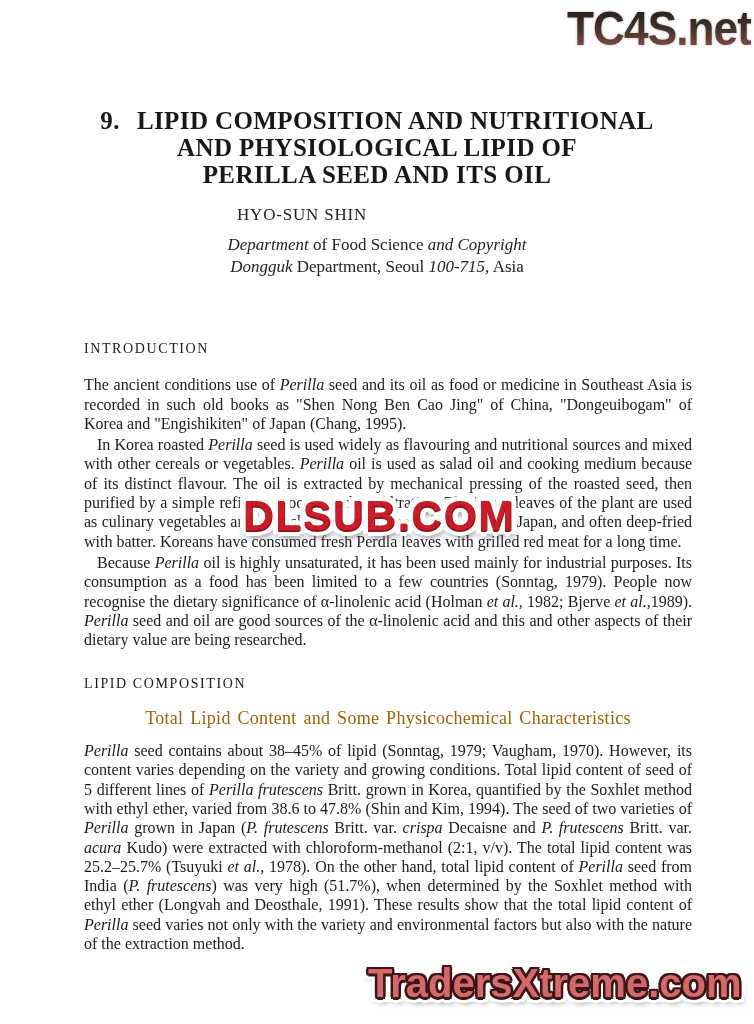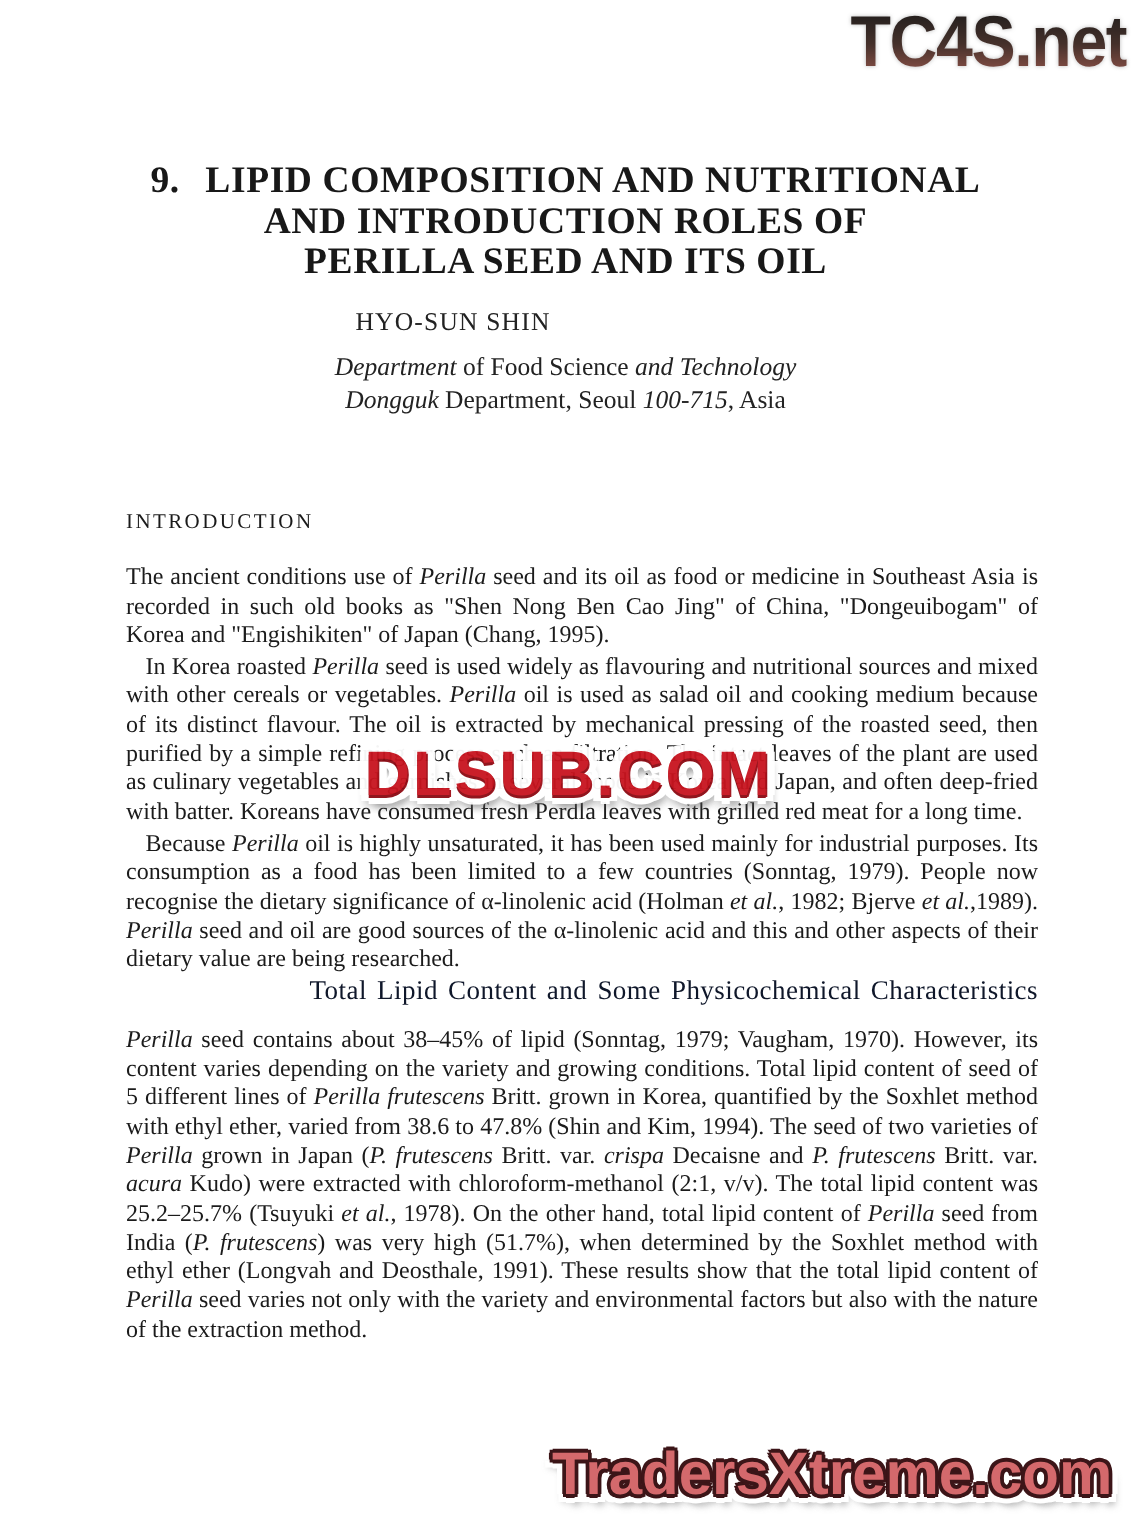--- a/index.html
+++ b/index.html
@@ -17,21 +17,21 @@
   .affil-block{position:absolute;top:234px;left:0;width:754px;text-align:center;
     font-size:17px;line-height:22px;color:#222;}
   .affil-block i{font-family:"Liberation Serif",serif;}
   
   .body-col{position:absolute;left:84px;top:329px;width:608px;
     font-size:16px;line-height:19.3px;text-align:justify;}
   .sec-heading{font-size:14px;font-weight:normal;letter-spacing:1.6px;
     margin:10px 0 17px 0;text-align:left;color:#1a1a1a;}
   .sec-heading.lipid{margin-top:25px;margin-bottom:15px;}
   .sub-heading{font-size:18px;font-weight:normal;letter-spacing:.3px;
-    margin:0 0 13px 0;text-align:right;word-spacing:2px;color:#0f172a;}
+    margin:0 0 13px 0;text-align:center;word-spacing:2px;color:#a16207;}
   .body-col p{margin:0 0 2px 0;}
   .body-col p.indent{text-indent:13px;}
   
   .wm{position:absolute;white-space:nowrap;font-family:"Liberation Sans",sans-serif;font-weight:bold;}
   .wm .stack{position:relative;display:inline-block;}
   .wm .layer{position:absolute;left:0;top:0;}
   .wm .base{position:relative;}
   
   .wm-tc4s{top:1px;right:3px;font-size:48px;letter-spacing:-1px;
     transform:scaleX(.92);transform-origin:100% 0;
@@ -63,36 +63,37 @@
 <body>
 
 <div class="page">
 
   <div class="wm wm-tc4s">TC4S.net</div>
 
   <div class="title-block">
     <div>
       <span class="chapter-num">9.</span><span>LIPID COMPOSITION AND NUTRITIONAL</span>
     </div>
-    <div>AND INTRODUCTION ROLES OF</div>
+    <div>AND PHYSIOLOGICAL LIPID OF</div>
     <div>PERILLA SEED AND ITS OIL</div>
   </div>
 
   <div class="author-line">HYO-SUN SHIN</div>
   <div class="affil-block">
-    <div><i>Department </i><span>of Food Science </span><i>and Technology</i></div>
+    <div><i>Department </i><span>of Food Science </span><i>and Copyright</i></div>
     <div><i>Dongguk </i><span>Department, Seoul </span><i>100-715</i><span>, Asia</span></div>
   </div>
 
   <div class="body-col">
     <h2 class="sec-heading">INTRODUCTION</h2>
     <p><span>The ancient conditions use of </span><i>Perilla</i><span> seed and its oil as food or medicine in Southeast Asia is recorded in such old books as "Shen Nong Ben Cao Jing" of China, "Dongeuibogam" of Korea and "Engishikiten" of Japan (Chang, 1995).</span></p>
     <p class="indent"><span>In Korea roasted </span><i>Perilla</i><span> seed is used widely as flavouring and nutritional sources and mixed with other cereals or vegetables. </span><i>Perilla</i><span> oil is used as salad oil and cooking medium because of its distinct flavour. The oil is extracted by mechanical pressing of the roasted seed, then purified by a simple refining process such as filtration. The intact leaves of the plant are used as culinary vegetables and garnishes in several foods in Korea and Japan, and often deep-fried with batter. Koreans have consumed fresh Perdla leaves with grilled red meat for a long time.</span></p>
     <p class="indent"><span>Because </span><i>Perilla</i><span> oil is highly unsaturated, it has been used mainly for industrial purposes. Its consumption as a food has been limited to a few countries (Sonntag, 1979). People now recognise the dietary significance of α-linolenic acid (Holman </span><i>et al.</i><span>, 1982; Bjerve </span><i>et al.</i><span>,1989). </span><i>Perilla</i><span> seed and oil are good sources of the α-linolenic acid and this and other aspects of their dietary value are being researched.</span></p>
 
+    <h2 class="sec-heading lipid">LIPID COMPOSITION</h2>
     <h3 class="sub-heading">Total Lipid Content and Some Physicochemical Characteristics</h3>
     <p><i>Perilla</i><span> seed contains about 38–45% of lipid (Sonntag, 1979; Vaugham, 1970). However, its content varies depending on the variety and growing conditions. Total lipid content of seed of 5 different lines of </span><i>Perilla frutescens</i><span> Britt. grown in Korea, quantified by the Soxhlet method with ethyl ether, varied from 38.6 to 47.8% (Shin and Kim, 1994). The seed of two varieties of </span><i>Perilla</i><span> grown in Japan (</span><i>P. frutescens</i><span> Britt. var. </span><i>crispa</i><span> Decaisne and </span><i>P. frutescens</i><span> Britt. var. </span><i>acura</i><span> Kudo) were extracted with chloroform-methanol (2:1, v/v). The total lipid content was 25.2–25.7% (Tsuyuki </span><i>et al.</i><span>, 1978). On the other hand, total lipid content of </span><i>Perilla</i><span> seed from India (</span><i>P. frutescens</i><span>) was very high (51.7%), when determined by the Soxhlet method with ethyl ether (Longvah and Deosthale, 1991). These results show that the total lipid content of </span><i>Perilla</i><span> seed varies not only with the variety and environmental factors but also with the nature of the extraction method.</span></p>
   </div>
 
   <div class="wm wm-dlsub">
     <span class="stack">
       <span class="base halo">DLSUB.COM</span>
       <span class="layer ink">DLSUB.COM</span>
     </span>
   </div>

